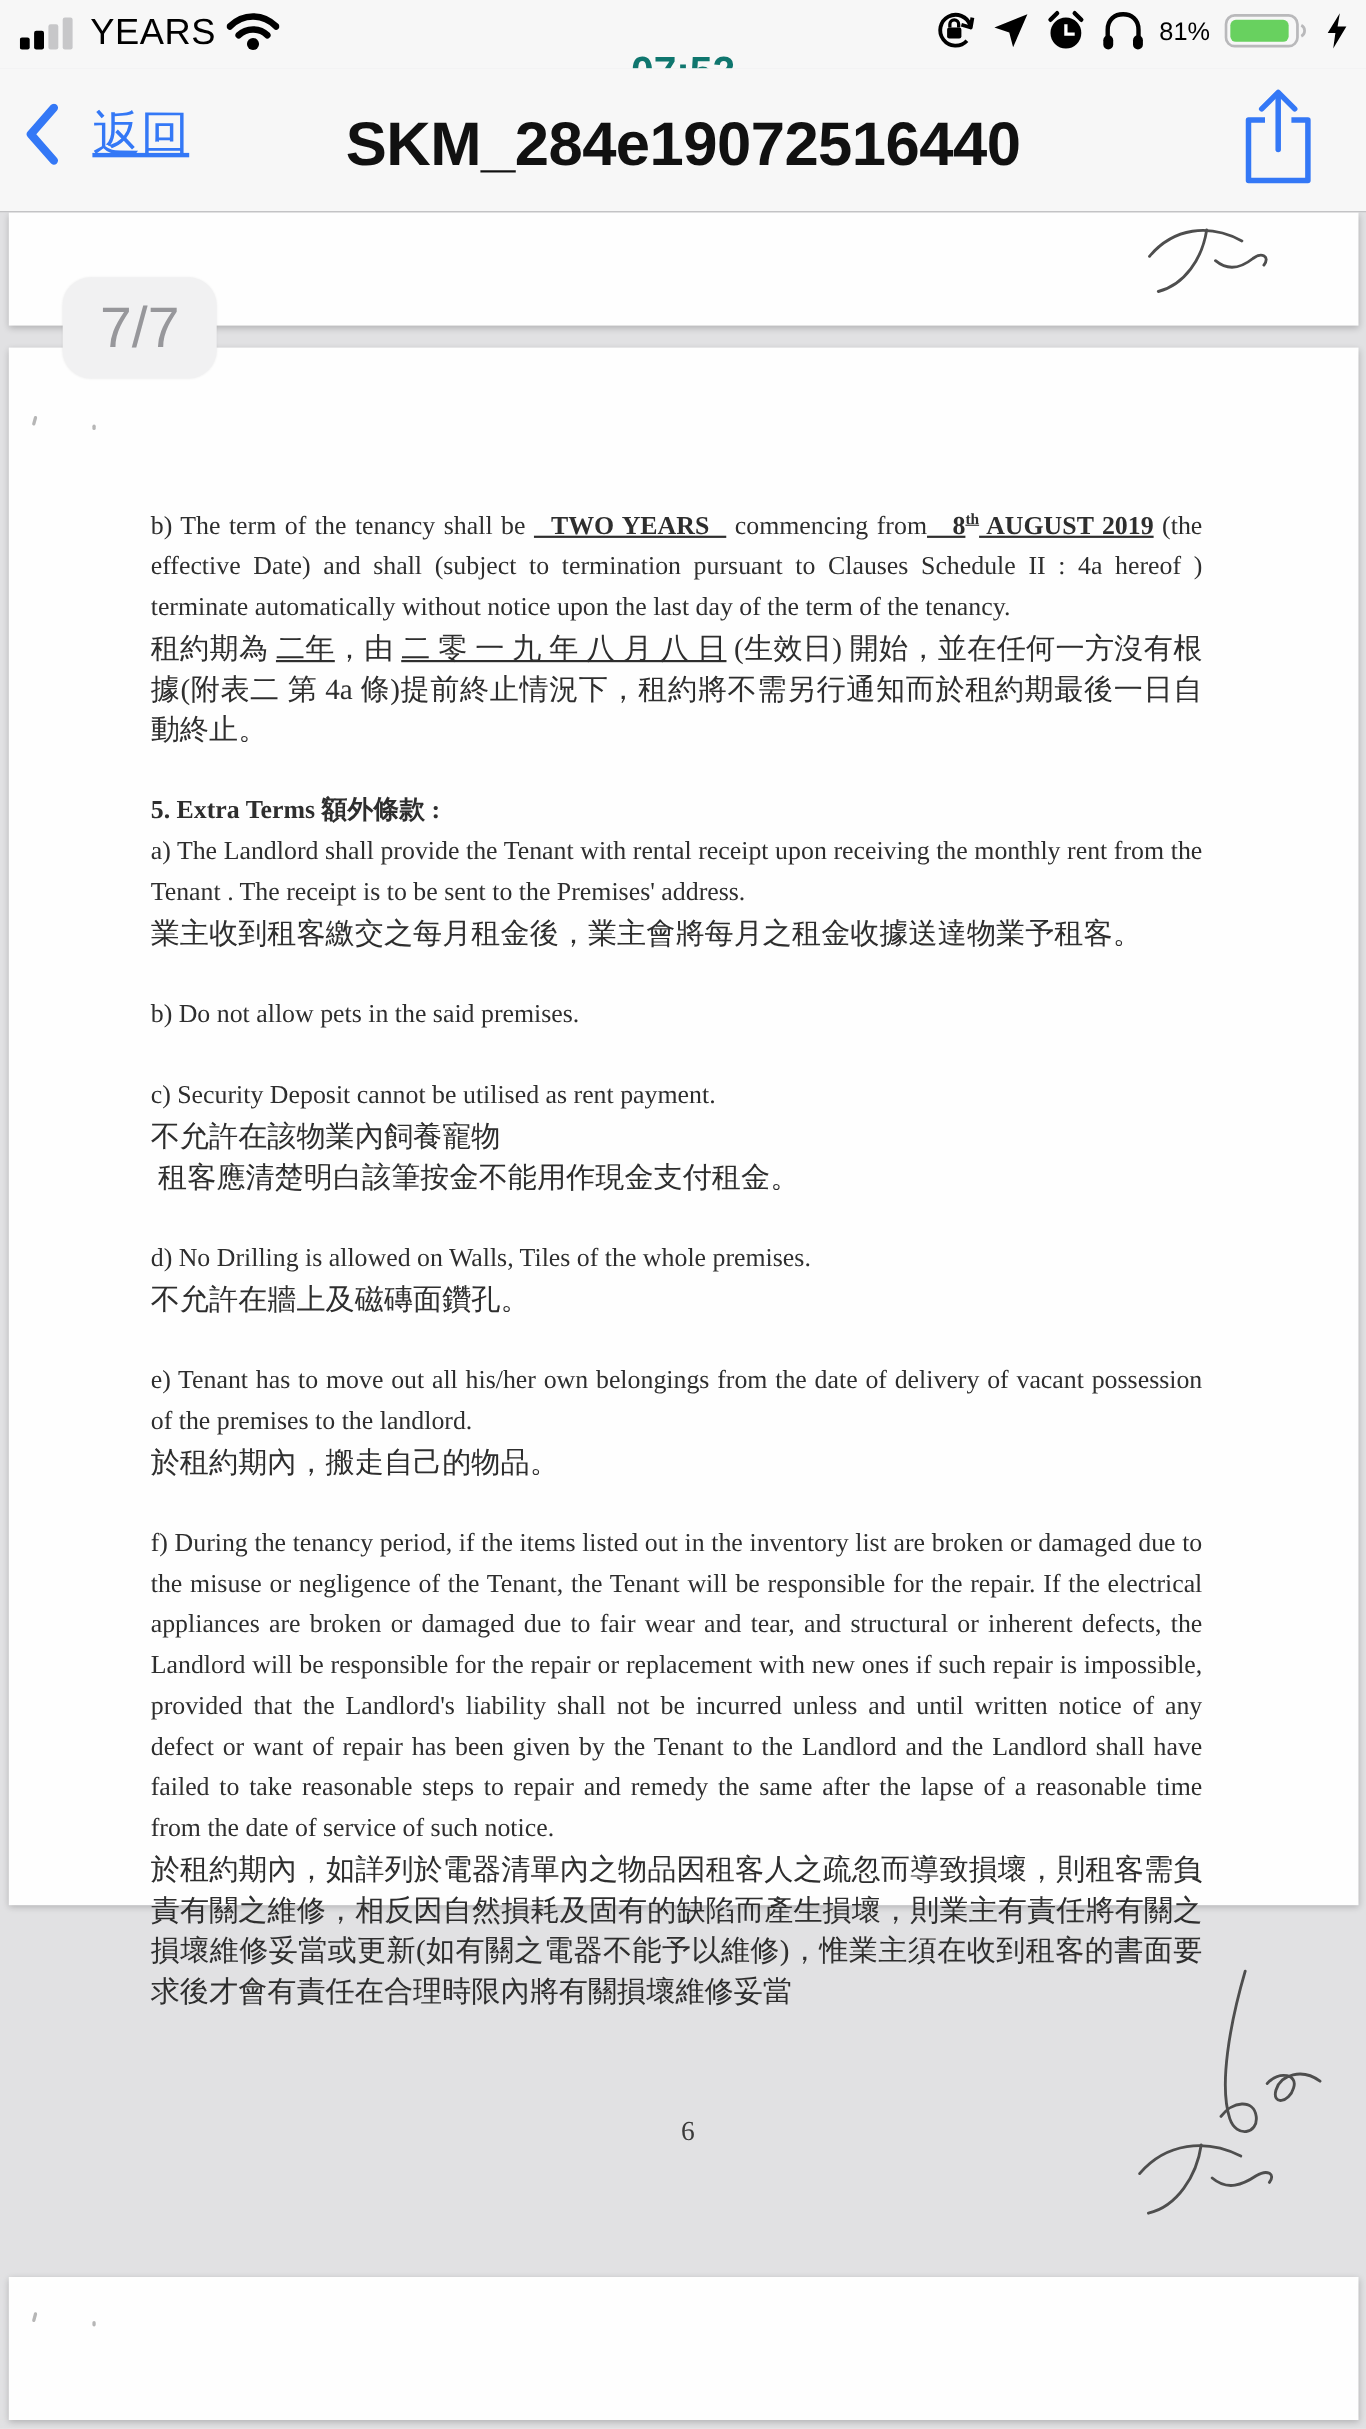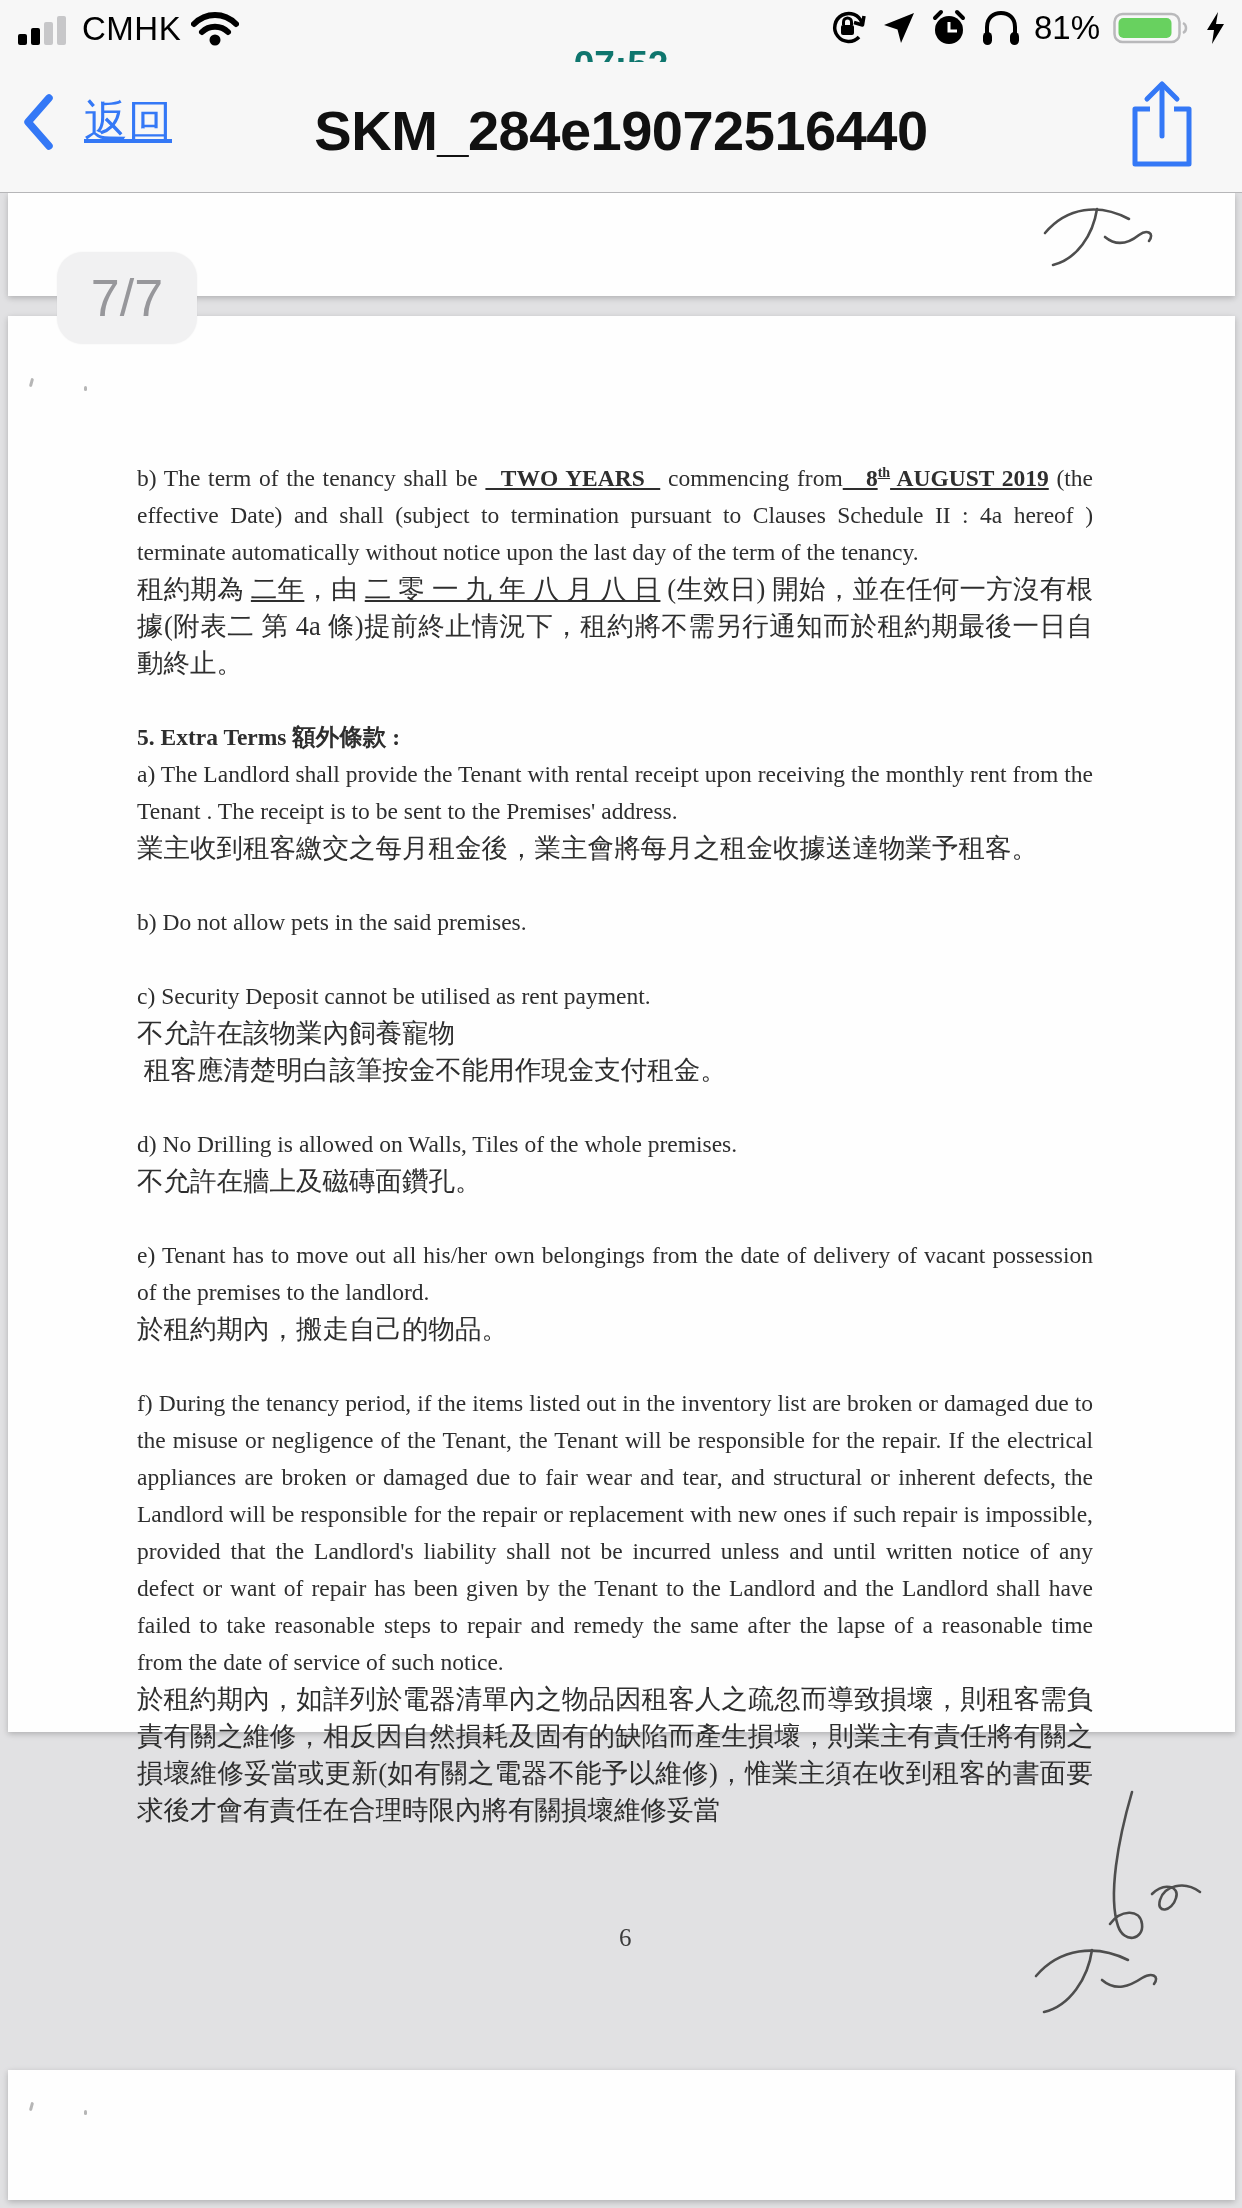--- a/index.html
+++ b/index.html
@@ -7,21 +7,21 @@
        font-family:"Liberation Sans","DejaVu Sans",sans-serif;
        -webkit-font-smoothing:antialiased;}
   .phone{position:relative;width:1242px;height:2208px;}
 
   
   .statusbar{position:absolute;top:0;left:0;right:0;height:62px;background:#f7f7f7;z-index:30;}
   .sb-left{position:absolute;left:18px;top:10px;display:flex;align-items:center;gap:10px;}
   .carrier{font-size:33px;color:#000;letter-spacing:.5px;}
   .sb-time{position:absolute;left:0;right:0;top:8px;text-align:center;font-size:37px;font-weight:600;color:#0f766e;margin-top:36px;}
   .sb-right{position:absolute;right:16px;top:8px;display:flex;align-items:center;gap:13px;}
-  .batt-pct{font-size:33px;color:#000;}
+  .batt-pct{font-size:23px;color:#000;}
 
   
   .navbar{position:absolute;top:62px;left:0;right:0;height:130px;background:#f7f7f7;
           border-bottom:1px solid #b6b6b8;z-index:30;}
   .back{position:absolute;left:22px;top:30px;display:flex;align-items:center;gap:30px;cursor:pointer;}
   .back-label{font-size:44px;color:#3478F6;text-decoration:underline;}
   .nav-title{position:absolute;left:0;right:0;top:36px;text-align:center;
              font-size:56px;font-weight:600;color:#111;letter-spacing:-.5px;}
   .share{position:absolute;right:46px;top:16px;cursor:pointer;}
 
@@ -69,21 +69,21 @@
 <div class="phone">
 
   <div class="statusbar">
     <div class="sb-left">
       <svg width="54" height="34" viewBox="0 0 54 34">
         <rect x="0" y="22" width="9" height="11" rx="2" fill="#000"></rect>
         <rect x="13" y="16" width="9" height="17" rx="2" fill="#000"></rect>
         <rect x="26" y="10" width="9" height="23" rx="2" fill="#c7c7c9"></rect>
         <rect x="39" y="4" width="9" height="29" rx="2" fill="#c7c7c9"></rect>
       </svg>
-      <span class="carrier">CMHK</span>
+      <span class="carrier">YEARS</span>
       <svg width="48" height="36" viewBox="0 0 48 36">
         <path d="M3 13 C15 1 33 1 45 13" stroke="#000" stroke-width="6" fill="none" stroke-linecap="round"></path>
         <path d="M11 21 C18 14 30 14 37 21" stroke="#000" stroke-width="6" fill="none" stroke-linecap="round"></path>
         <circle cx="24" cy="29" r="5.5" fill="#000"></circle>
       </svg>
     </div>
     <div class="sb-time">07:52</div>
     <div class="sb-right">
       <svg width="40" height="40" viewBox="0 0 40 40">
         <path d="M31 29 A14 14 0 1 1 34 15" stroke="#000" stroke-width="3.5" fill="none"></path>

